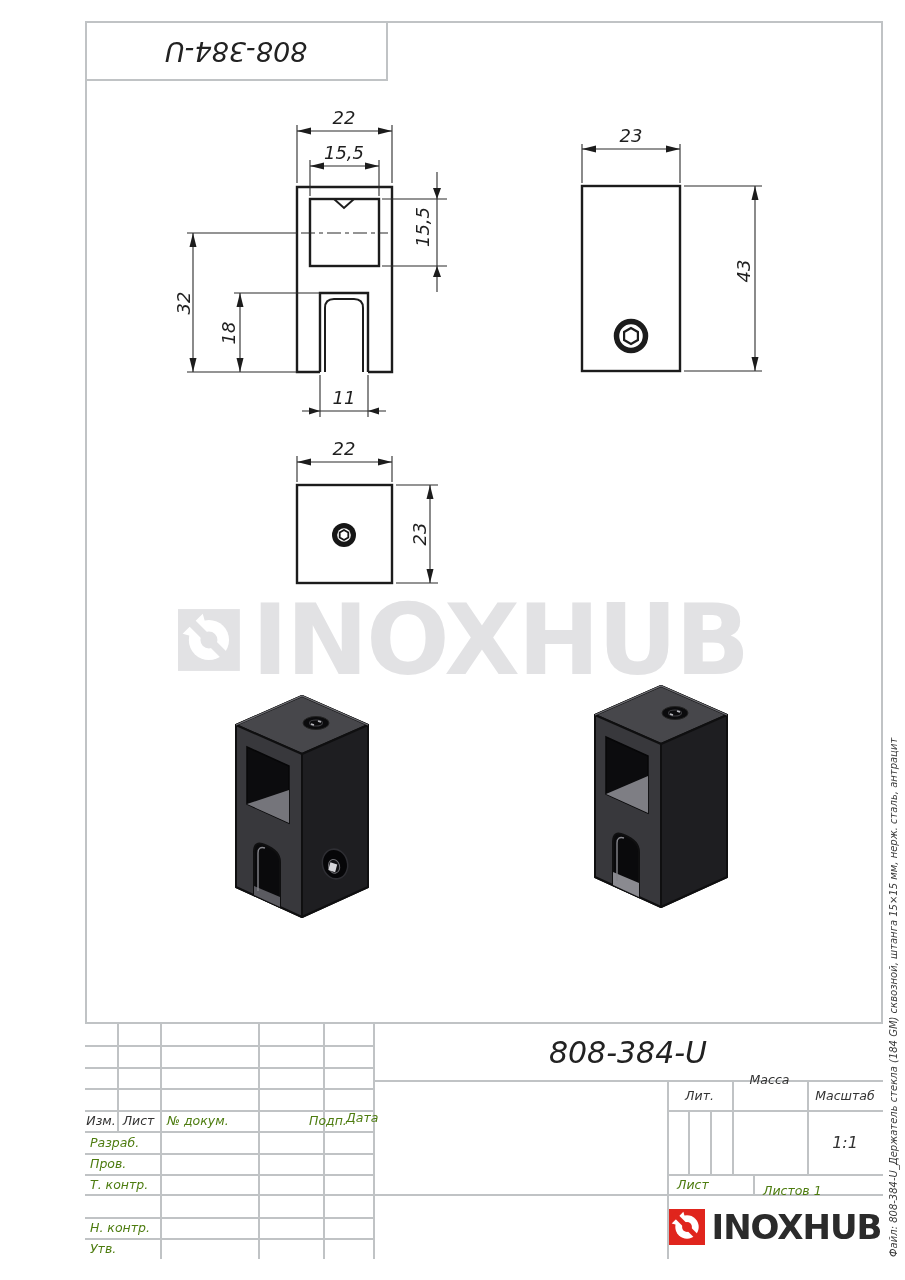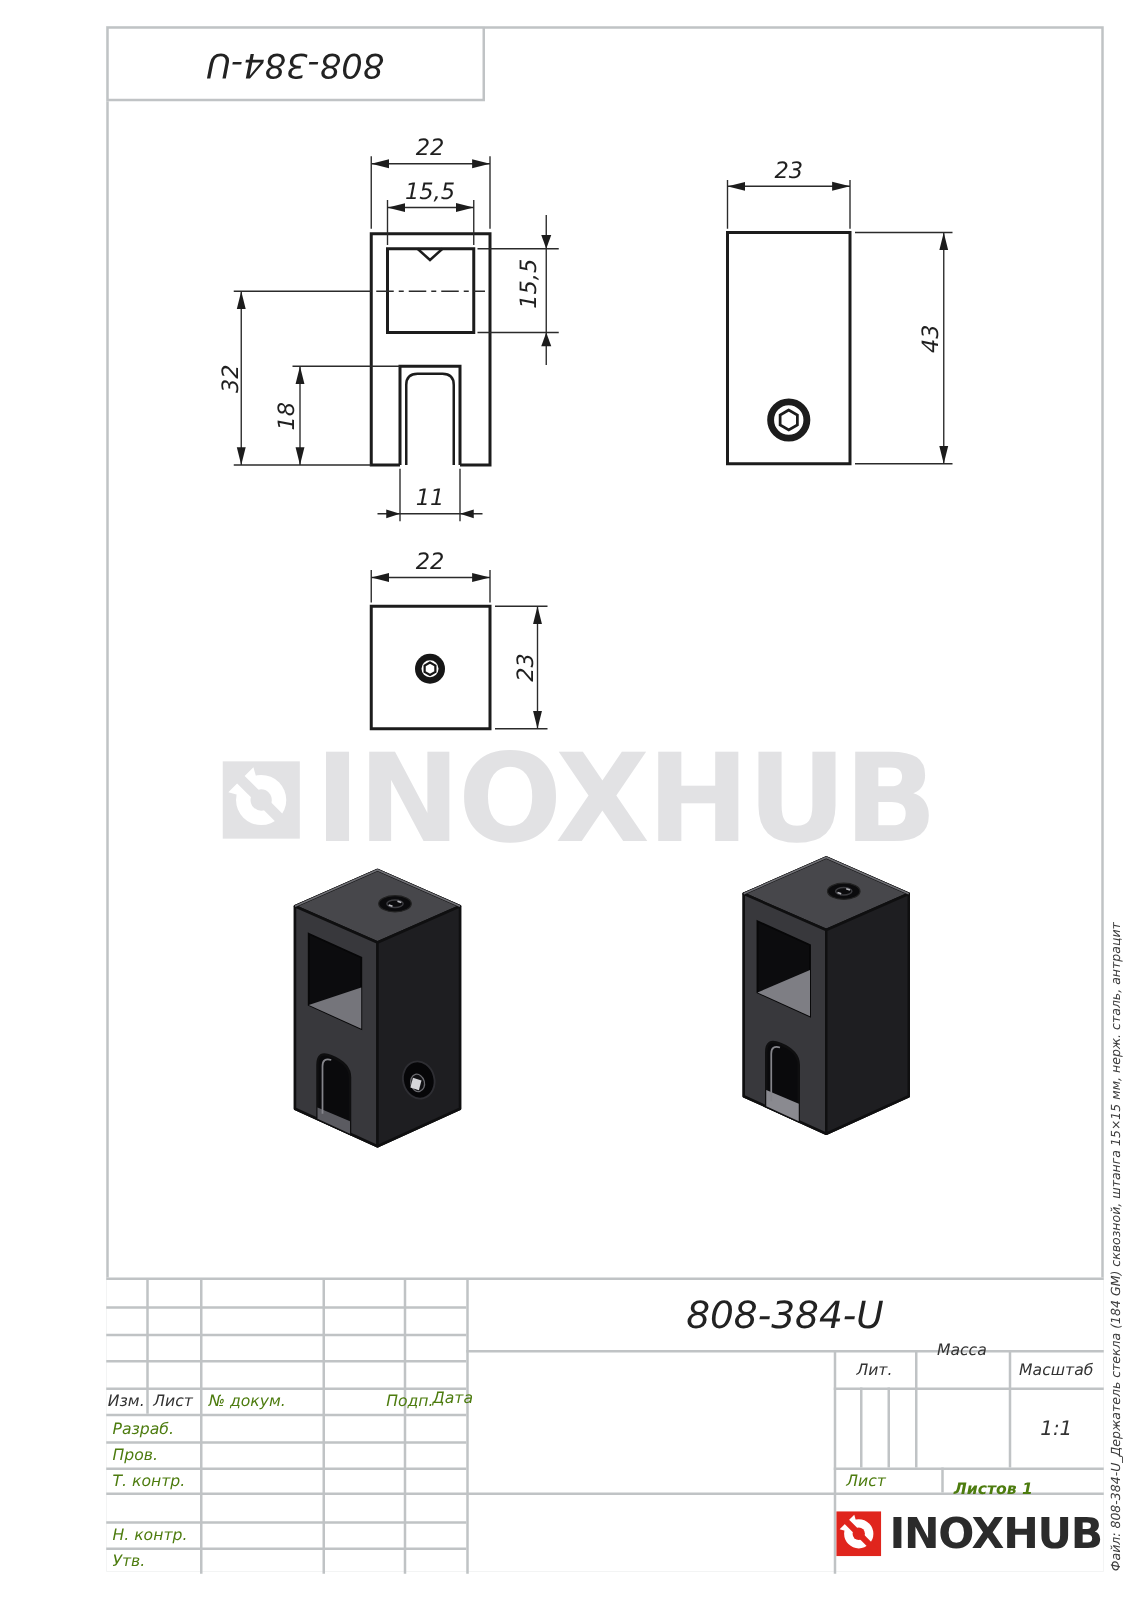--- a/index.html
+++ b/index.html
@@ -246,21 +246,21 @@
 
   <div class="abs desc" style="left:288px;top:56px;width:294px;height:114px;font-style:italic;padding-top:17px;box-sizing:border-box;">
   </div>
 
   <div class="cellc lab" style="left:582px;top:56px;width:65px;height:30px;">Лит.</div>
   <div class="cellc lab" style="left:647px;top:40px;width:75px;height:30px;">Масса</div>
   <div class="cellc lab" style="left:722px;top:56px;width:76px;height:30px;">Масштаб</div>
   <div class="cellc" style="left:722px;top:86px;width:76px;height:64px;font-size:16px;">1:1</div>
 
   <div class="celll lab" style="left:582px;top:150px;width:86px;height:20px;padding-left:10px;">Лист</div>
-  <div class="celll lab" style="left:668px;top:150px;width:130px;height:32px;padding-left:10px;font-weight:bold;">Листов 1</div>
+  <div class="celll lab" style="left:668px;top:150px;width:130px;height:32px;padding-left:10px;">Листов 1</div>
 
   <div class="brand-row">
     <svg width="36" height="36" viewBox="0 0 40 40">
       <rect x="0" y="0" width="40" height="40" fill="#e0251d"></rect>
       <circle cx="20" cy="20" r="13" fill="#ffffff"></circle>
       <polygon points="3,16 16,3 21,21" fill="#ffffff"></polygon>
       <line x1="5" y1="5" x2="35" y2="35" stroke="#e0251d" stroke-width="5.5"></line>
       <circle cx="20" cy="20" r="5.5" fill="#e0251d"></circle>
     </svg>
     <span class="brand-text">INOXHUB</span>

